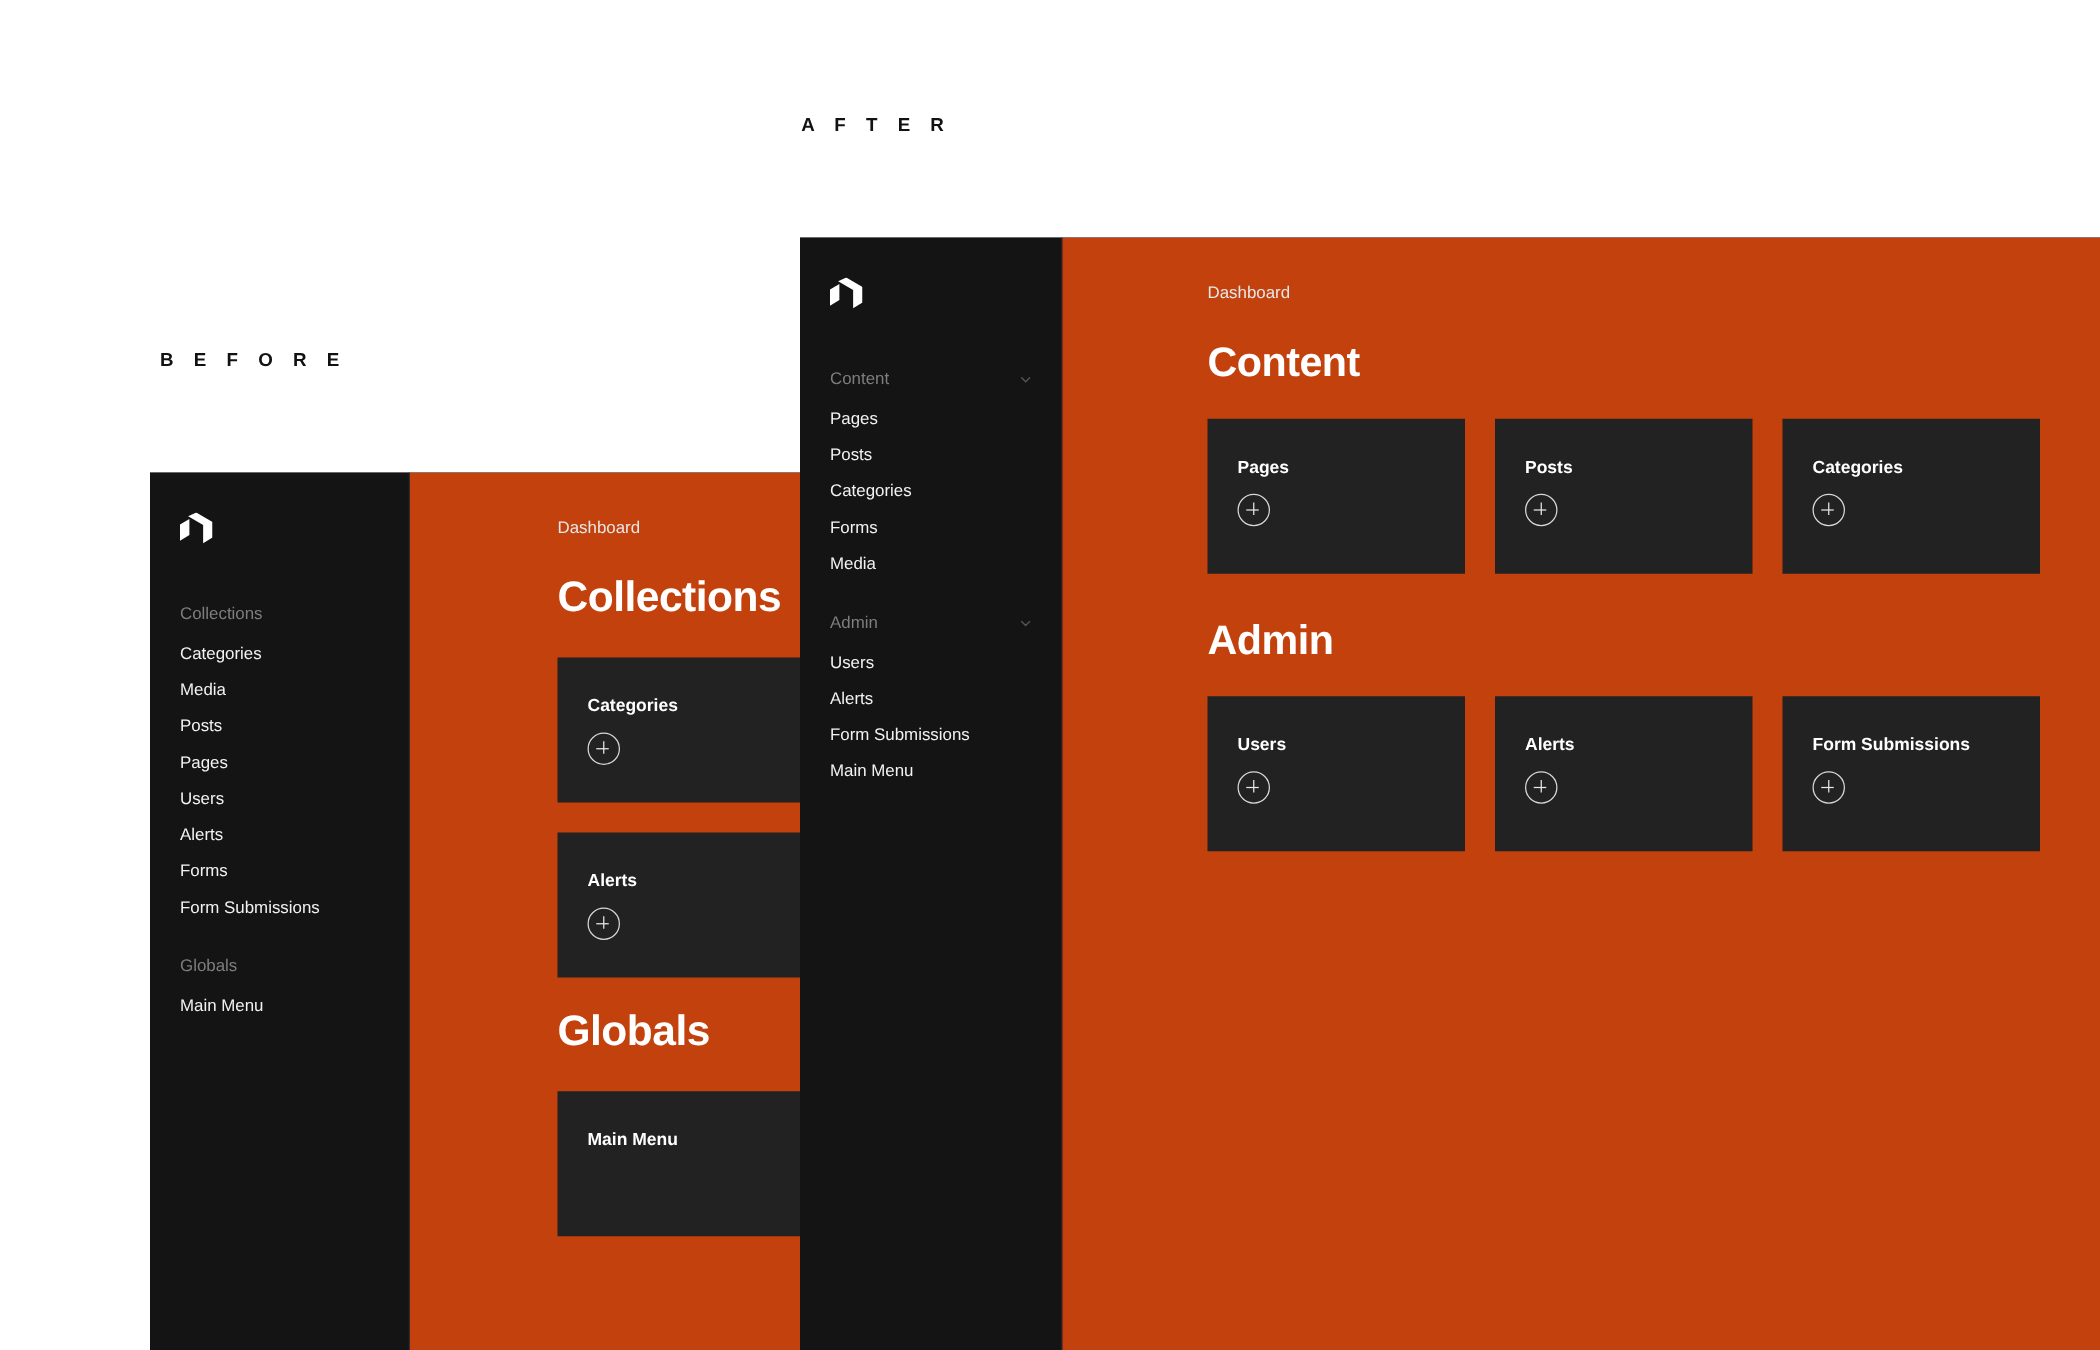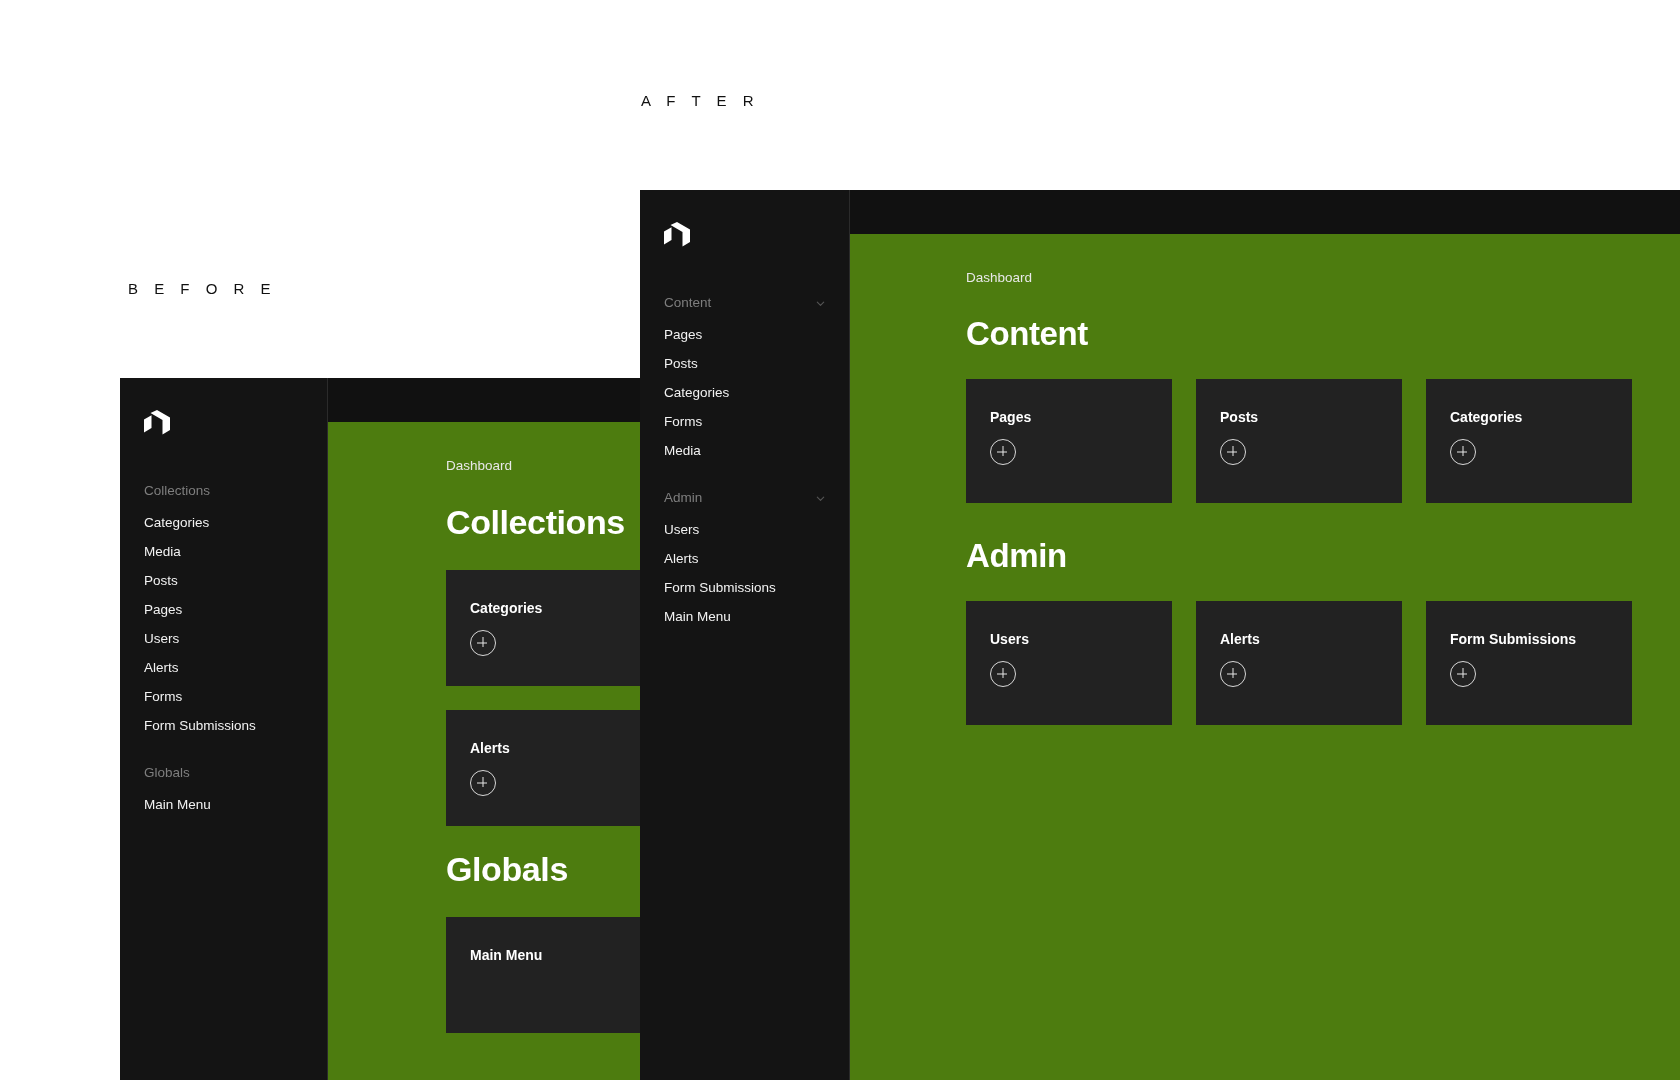--- a/index.html
+++ b/index.html
@@ -14,21 +14,21 @@
     overflow: hidden;
     font-family: "Liberation Sans", sans-serif;
     -webkit-font-smoothing: antialiased;
   }
 
   
   .caption {
     position: absolute;
     font-family: "Liberation Sans", sans-serif;
     font-size: 15px;
-    font-weight: 400;
+    font-weight: 700;
     letter-spacing: 6px;
     color: #111111;
     white-space: nowrap;
   }
   #caption-after  { left: 641px; top: 92px; }
   #caption-before { left: 128px; top: 280px; }
 
   
   .panel {
     position: absolute;
@@ -97,25 +97,24 @@
     font-size: 13.5px;
     color: #f2f2f2;
     line-height: 29px;
     white-space: nowrap;
     cursor: pointer;
   }
 
   
   .content {
     flex: 1 1 auto;
-    background: #4d7c0f;
+    background: #c2410c;
     box-sizing: border-box;
     position: relative;
     overflow: hidden;
-    margin-top: 44px;
   }
   #panel-before .content { padding: 36px 0 0 118px; }
   #panel-after  .content { padding: 36px 0 0 116px; }
 
   .breadcrumb {
     font-size: 13.5px;
     color: #e8e8e8;
     margin-bottom: 30px;
     white-space: nowrap;
   }

